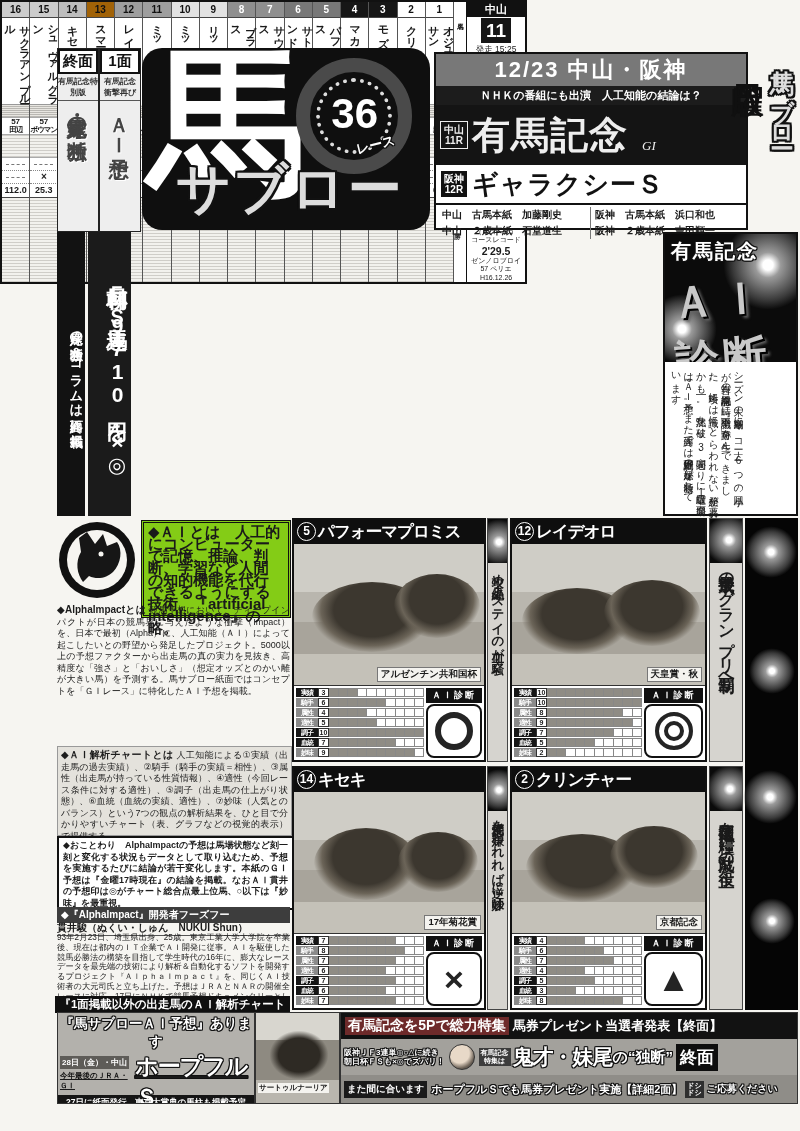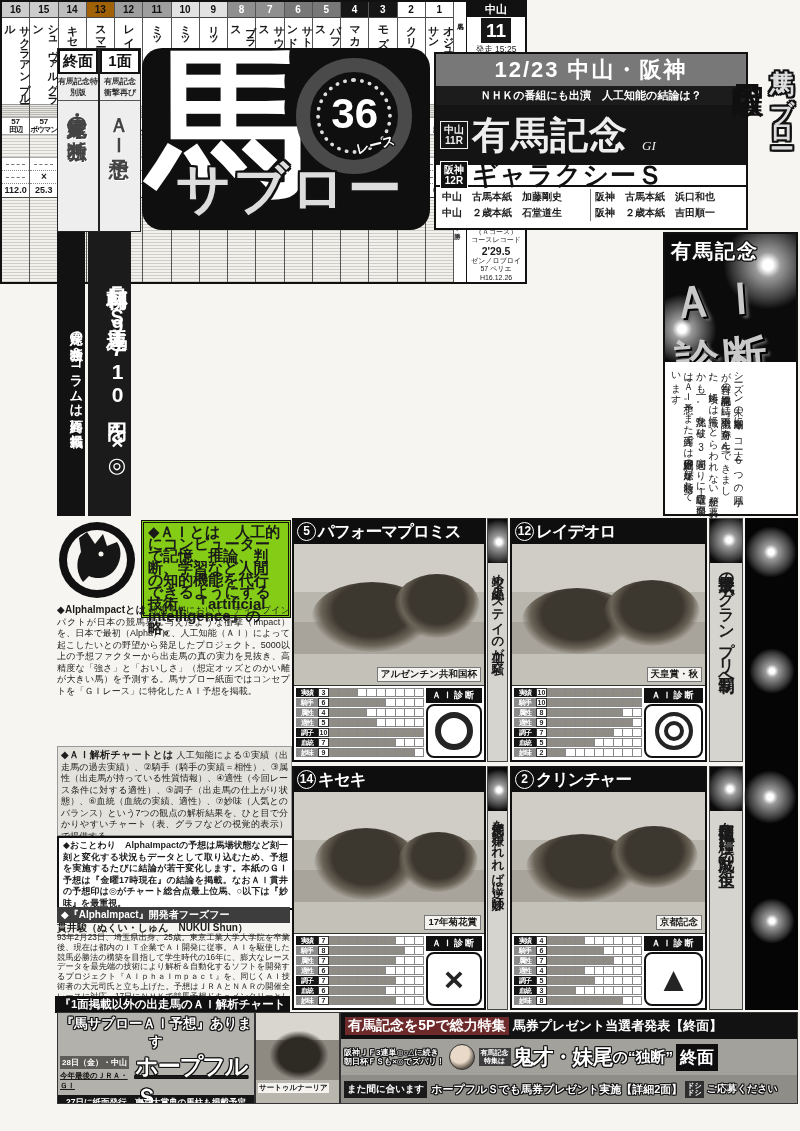--- a/index.html
+++ b/index.html
@@ -22,21 +22,21 @@
   #rc36{position:absolute;right:52px;top:42px;font-size:42px;font-weight:bold;z-index:3;}
   #rcl{position:absolute;right:34px;top:88px;font-size:13px;font-weight:bold;transform:rotate(-14deg);z-index:3;}
   #logo .sab{position:absolute;left:34px;bottom:4px;font-size:54px;font-weight:bold;letter-spacing:2px;z-index:2;}
   #hbox{left:434px;top:52px;width:314px;height:178px;border:2px solid #111;background:#fff;box-sizing:border-box;}
   #hdate{background:#787878;color:#fff;font-weight:bold;font-size:22px;text-align:center;letter-spacing:2px;padding:1px 0;}
   #hsub{background:#1c1c1c;color:#fff;font-weight:bold;font-size:11px;text-align:center;padding:2px 0;}
   .racebadge{display:inline-block;border:1px solid currentColor;font-size:10px;font-weight:bold;text-align:center;line-height:1.1;padding:2px 3px;margin:0 4px;}
   #race1{background:#141414;color:#eee;display:flex;align-items:center;height:60px;}
   #race1 .rt{font-size:38px;font-weight:bold;letter-spacing:1px;}
   #race1 .gr{font-size:13px;font-style:italic;font-family:"Liberation Serif",serif;margin-left:14px;margin-top:22px;}
-  #race2{display:flex;align-items:center;height:20px;color:#111;}
+  #race2{display:flex;align-items:center;height:38px;color:#111;}
   #race2 .rt{font-size:26px;font-weight:bold;letter-spacing:1px;}
   #staff{display:grid;grid-template-columns:1fr 1fr;border-top:2px solid #111;font-size:10px;font-weight:bold;padding:2px 2px;}
   .staff-row{white-space:pre;padding:1px 4px;}
   .staff-row:nth-child(odd){border-right:1px solid #777;}
   #ed1{right:2px;top:54px;font-size:24px;font-weight:bold;height:172px;}
   #ed2{right:30px;top:60px;font-size:32px;font-weight:bold;color:#101010;height:160px;}
   
   .sidebanner{background:#121212;color:#fff;font-weight:bold;text-align:center;}
   #tablewrap{left:133px;top:232px;width:527px;height:284px;border:2px solid #111;background:#fff;box-sizing:border-box;display:flex;}
   #horsecols{display:flex;flex-direction:row;width:452px;}

